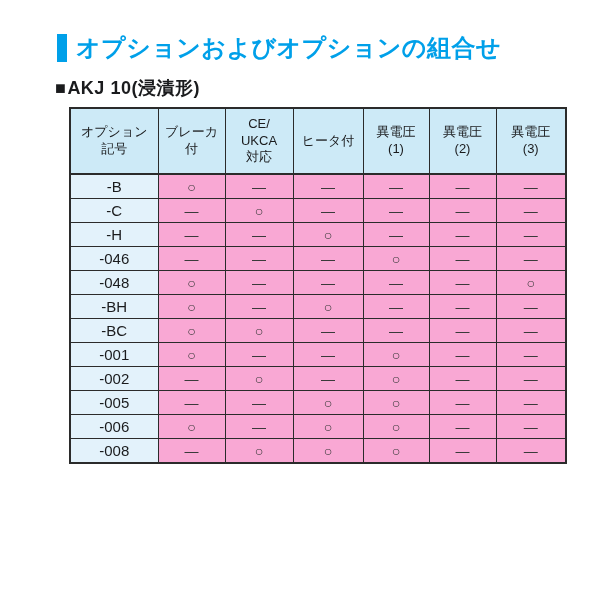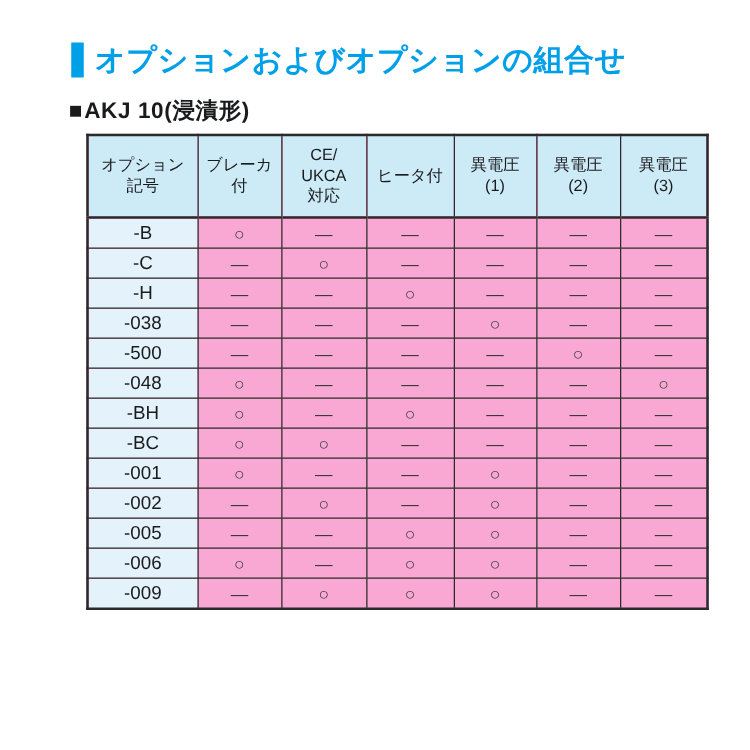--- a/index.html
+++ b/index.html
@@ -147,35 +147,26 @@
         <tr>
           <td class="code">-H</td>
           <td>—</td>
           <td>—</td>
           <td>○</td>
           <td>—</td>
           <td>—</td>
           <td>—</td>
         </tr>
         <tr>
-          <td class="code">-038</td>
-          <td>—</td>
-          <td>—</td>
-          <td>—</td>
-          <td>○</td>
-          <td>—</td>
-          <td>—</td>
-        </tr>
-        <tr>
-          <td class="code">-500</td>
-          <td>—</td>
-          <td>—</td>
-          <td>—</td>
-          <td>—</td>
-          <td>○</td>
+          <td class="code">-046</td>
+          <td>—</td>
+          <td>—</td>
+          <td>—</td>
+          <td>○</td>
+          <td>—</td>
           <td>—</td>
         </tr>
         <tr>
           <td class="code">-048</td>
           <td>○</td>
           <td>—</td>
           <td>—</td>
           <td>—</td>
           <td>—</td>
           <td>○</td>
@@ -228,21 +219,21 @@
         <tr>
           <td class="code">-006</td>
           <td>○</td>
           <td>—</td>
           <td>○</td>
           <td>○</td>
           <td>—</td>
           <td>—</td>
         </tr>
         <tr>
-          <td class="code">-009</td>
+          <td class="code">-008</td>
           <td>—</td>
           <td>○</td>
           <td>○</td>
           <td>○</td>
           <td>—</td>
           <td>—</td>
         </tr>
       </tbody>
   </table>
 

